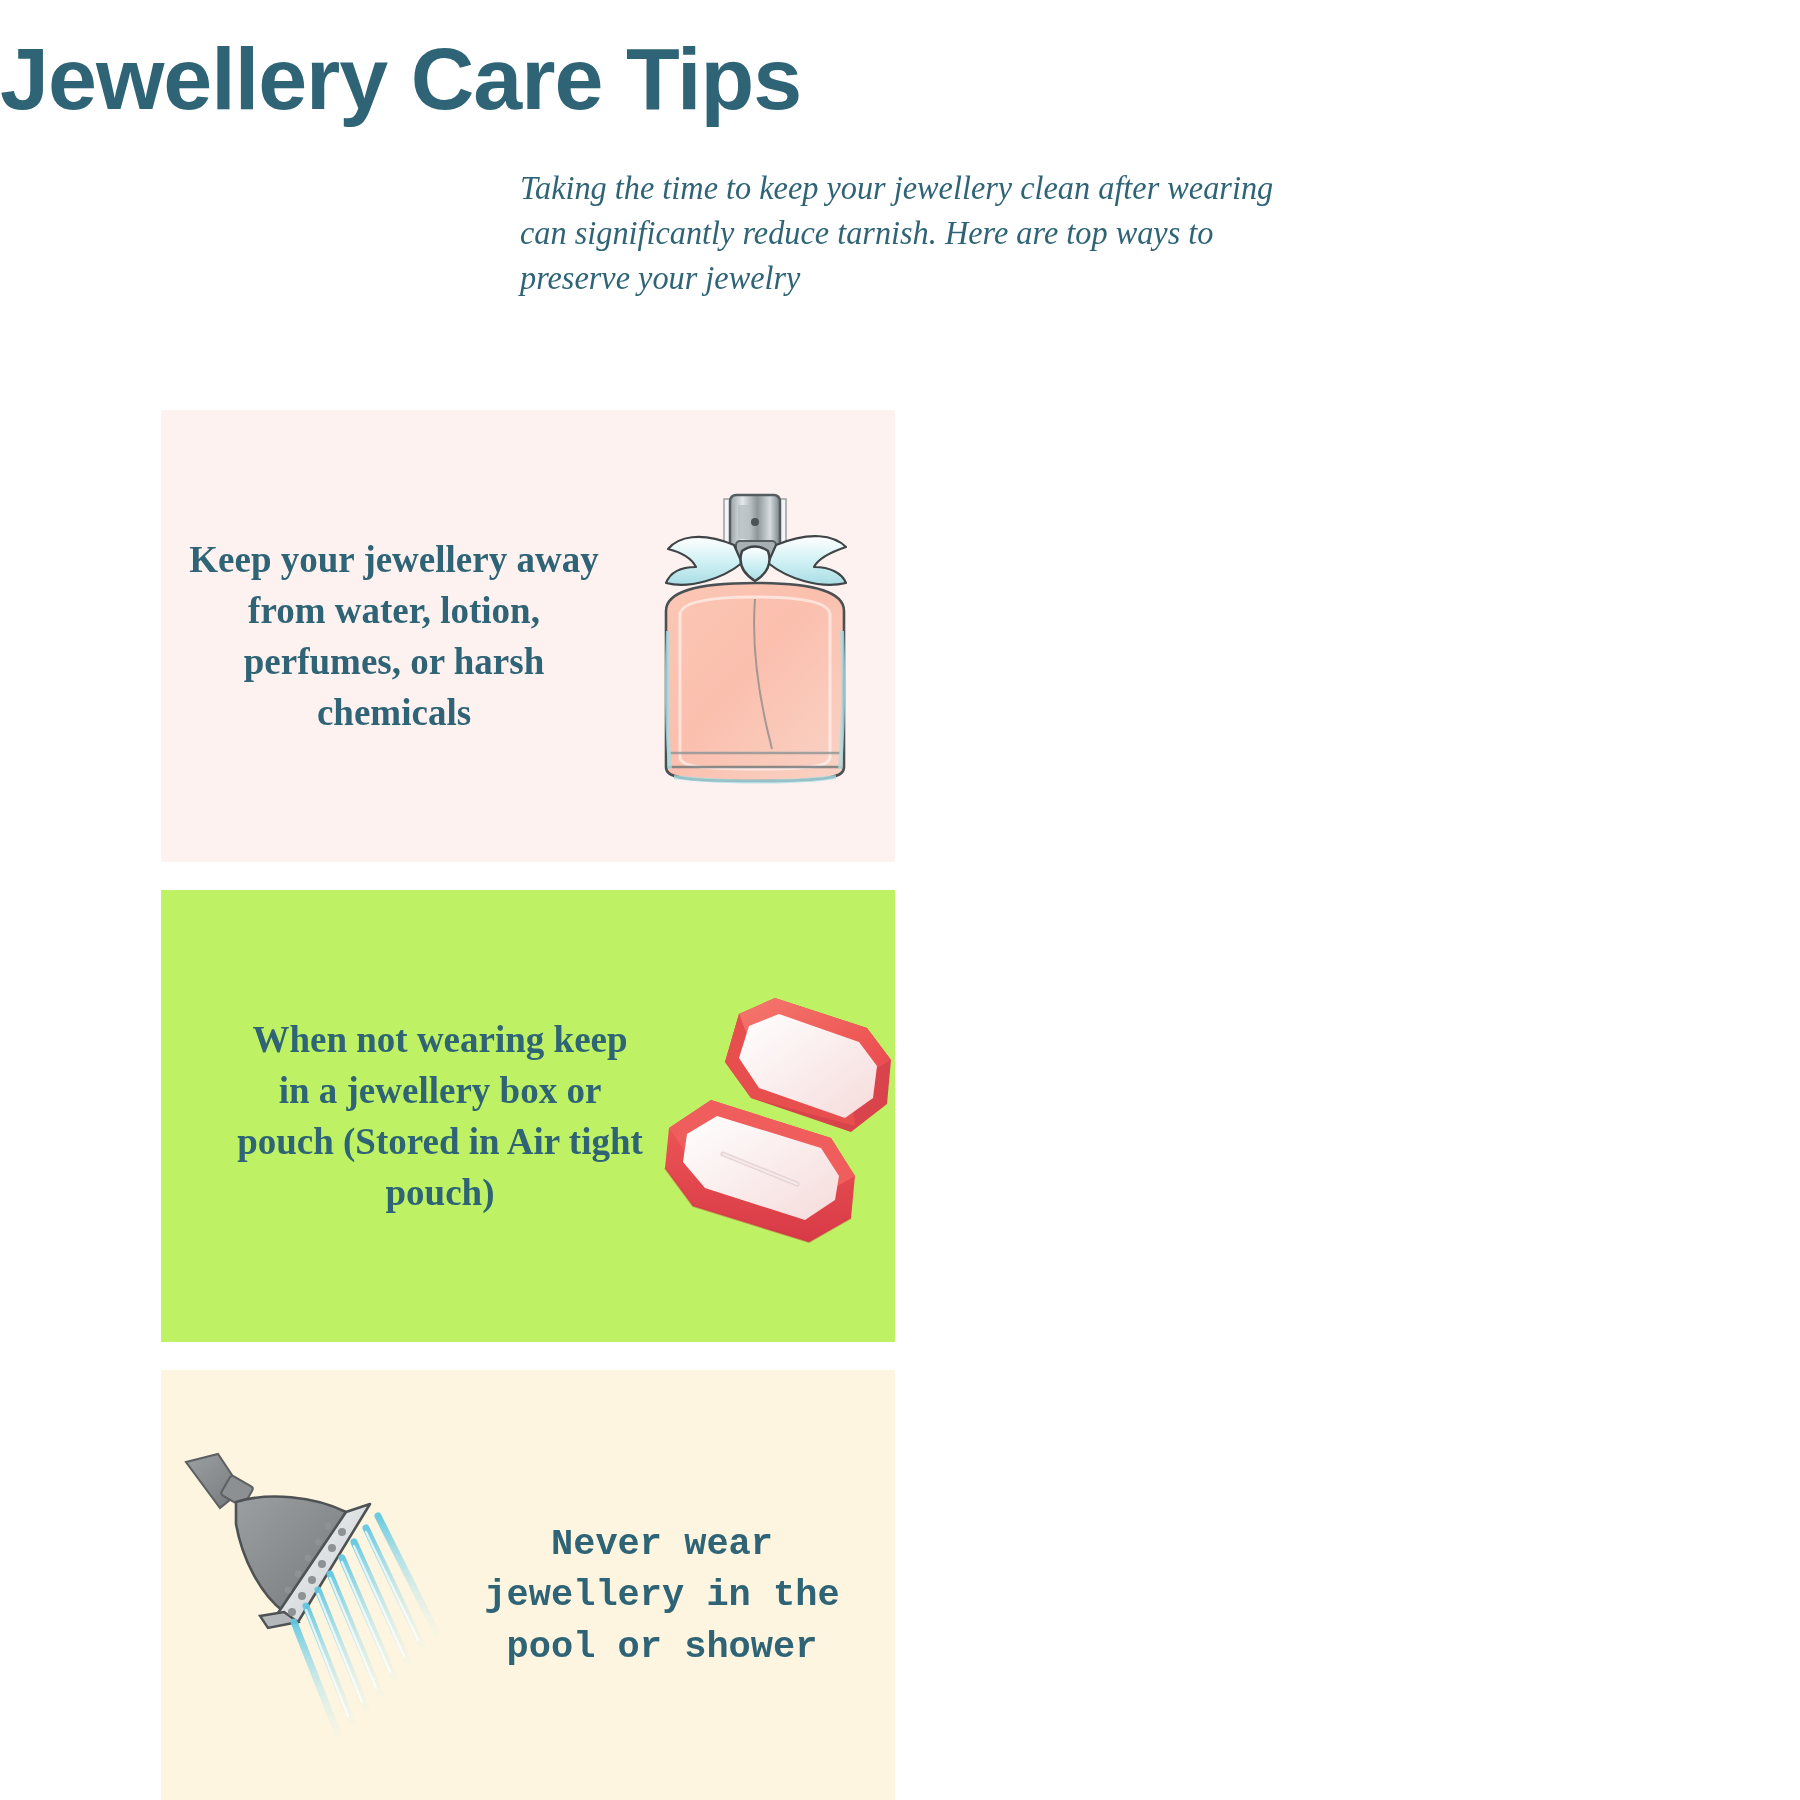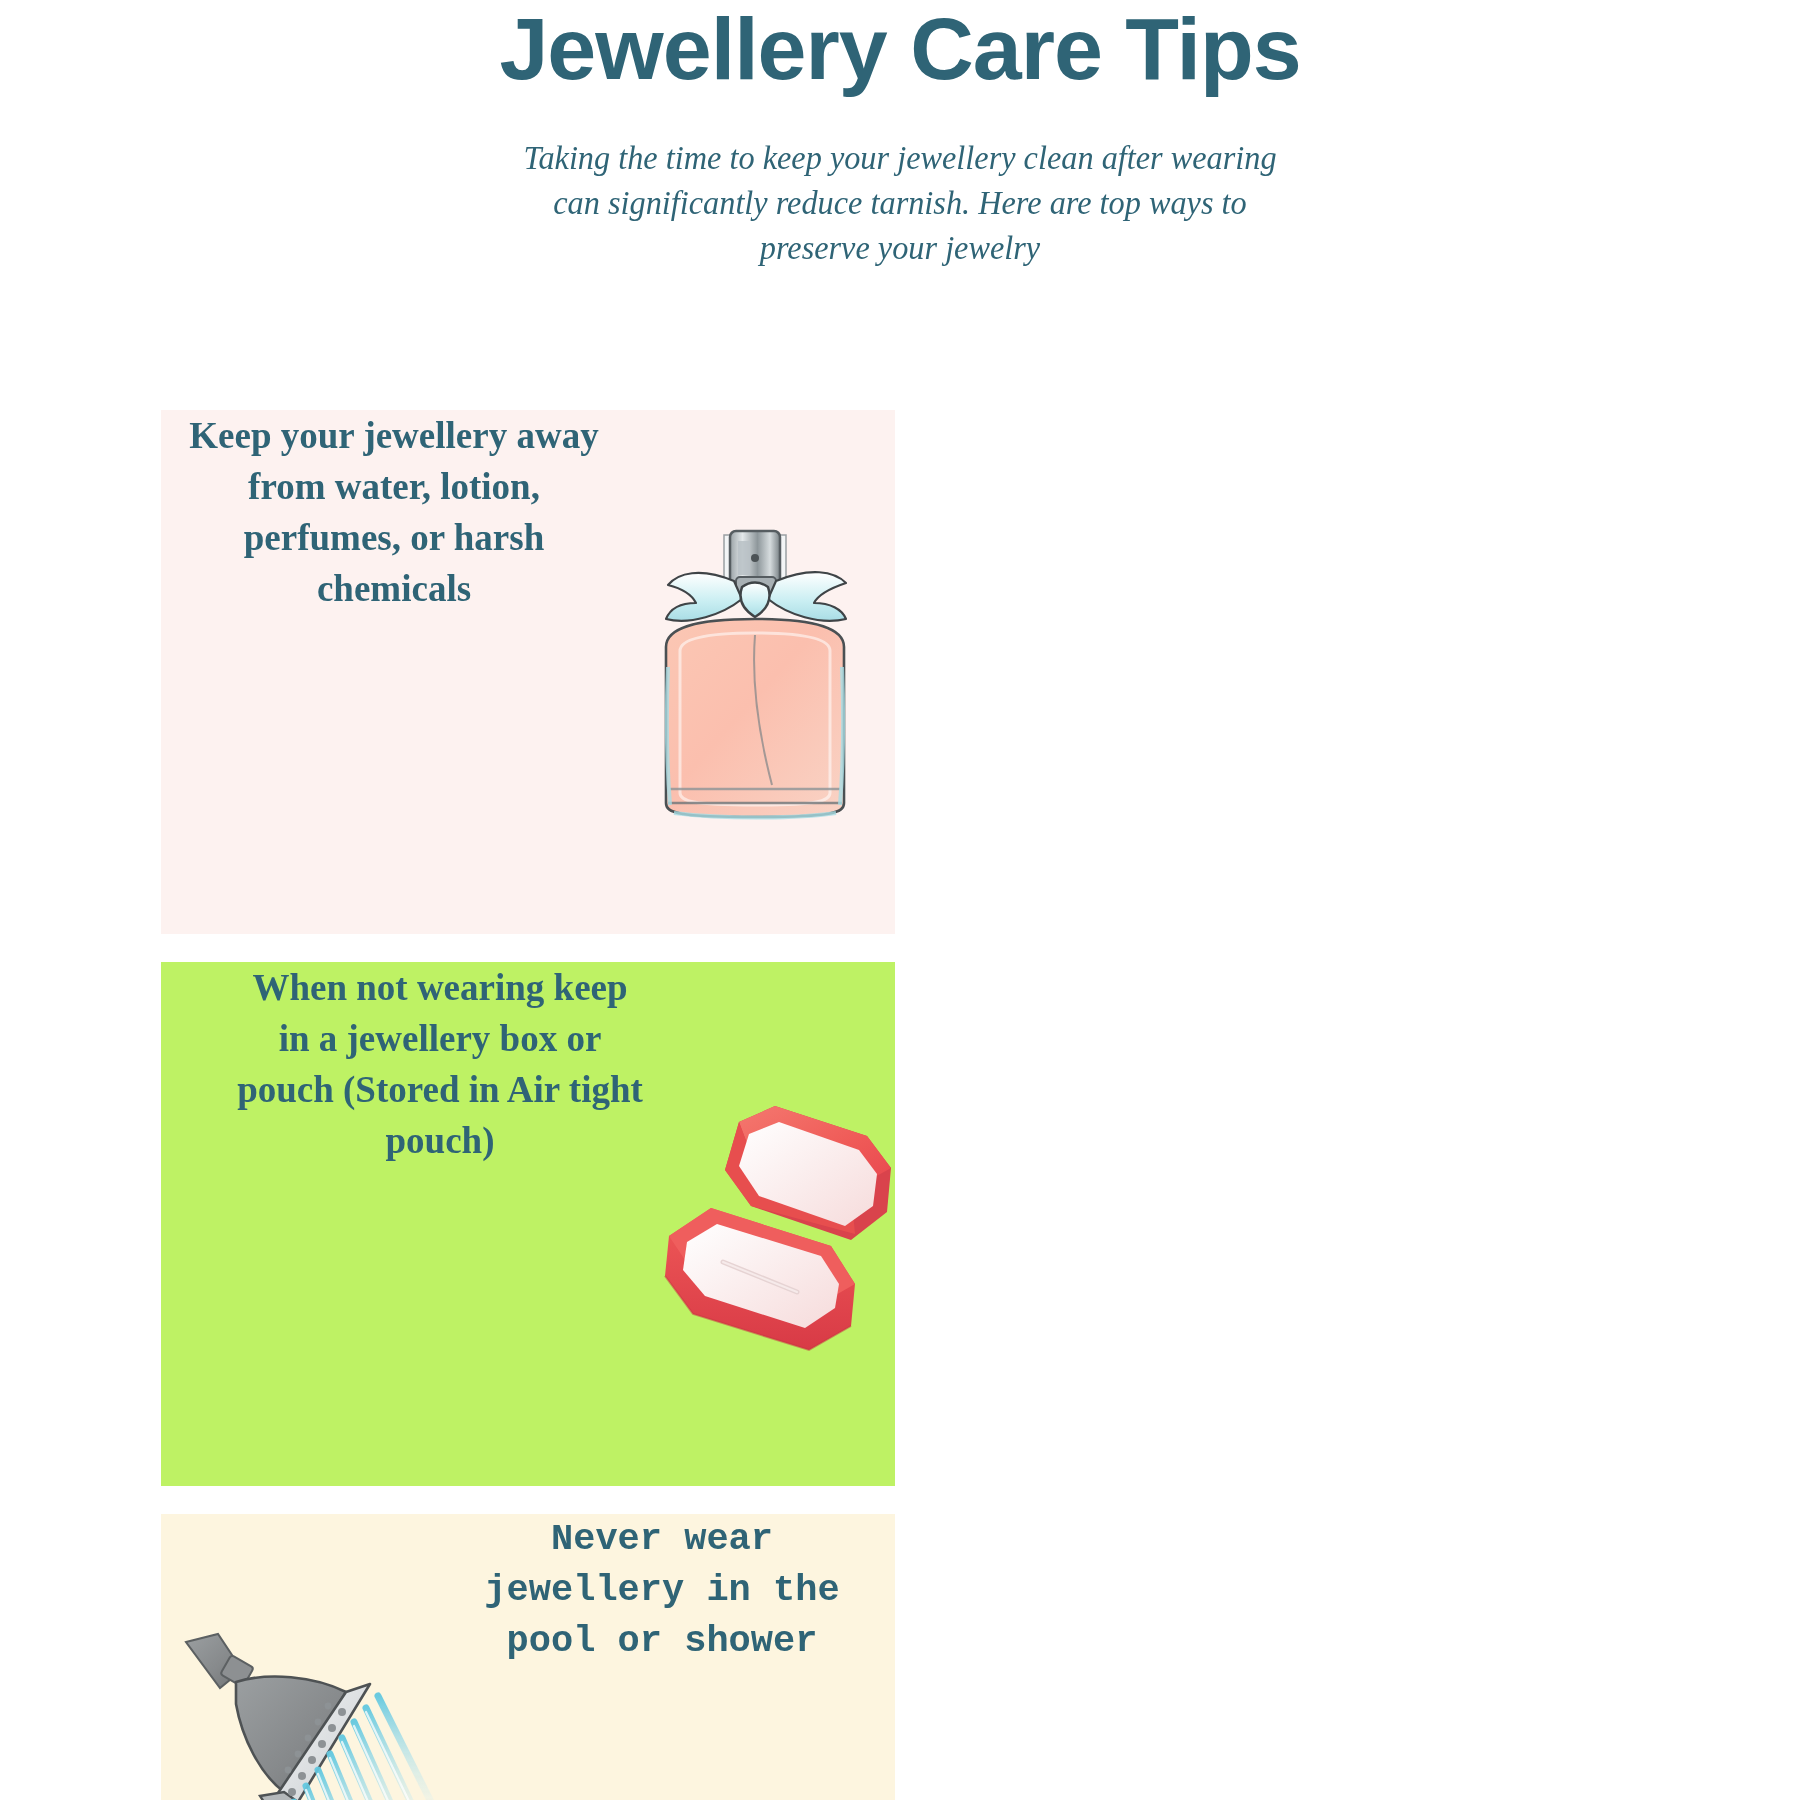--- a/index.html
+++ b/index.html
@@ -14,21 +14,22 @@
   .page {
     width: 1800px;
     height: 1800px;
     position: relative;
     background: #ffffff;
     overflow: hidden;
   }
 
   
   .header {
-    text-align: center;
+    padding-top: 30px;
+    text-align: left;
   }
   .page-title {
     font-family: "Liberation Sans", sans-serif;
     font-weight: bold;
     font-size: 88px;
     line-height: 1.12;
     letter-spacing: -1px;
     color: #2f6476;
   }
   .subtitle {
@@ -47,22 +48,23 @@
     position: absolute;
     left: 161px;
     top: 410px;
     width: 1478px;
     display: flex;
     flex-wrap: wrap;
     gap: 28px 11px;
   }
   .card {
     width: 734px;
-    height: 524px;
+    height: 452px;
     display: flex;
+    align-items: center;
     position: relative;
     overflow: hidden;
   }
   .card-pink  { background: #fdf2f0; }
   .card-blue  { background: #bef264; padding-left: 42px; }
   .card-cream { background: #fdf5df; }
 
   .card-text {
     color: #2f6476;
     font-family: "Liberation Serif", serif;

